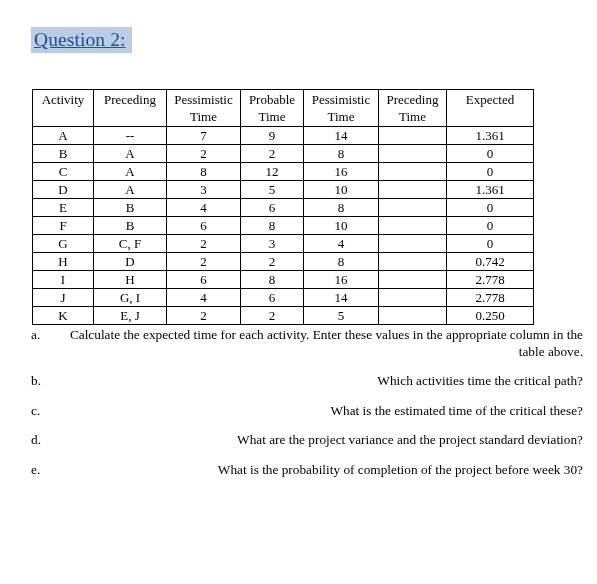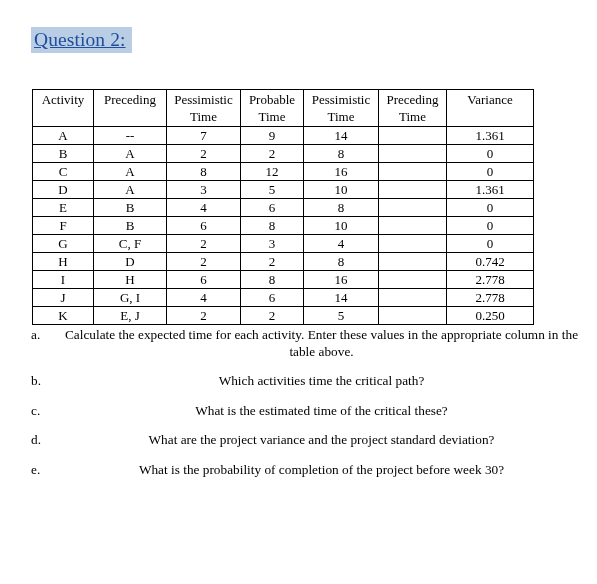--- a/index.html
+++ b/index.html
@@ -112,21 +112,21 @@
   .q-item:last-child { margin-bottom: 0; }
   .q-marker {
     position: absolute;
     left: 0;
     top: 0;
     width: 20px;
     text-align: left;
   }
   .q-text {
     display: block;
-    text-align: center;
+    text-align: right;
   }
 </style>
 </head>
 <body>
 
 <div class="page">
 
   <div class="question-heading">
     <span class="question-heading-text">Question 2:</span>
   </div>
@@ -162,21 +162,21 @@
         </th>
         <th>
           <span class="hdr-wrap">Pessimistic</span>
           <span class="hdr-wrap">Time</span>
         </th>
         <th>
           <span class="hdr-wrap">Preceding</span>
           <span class="hdr-wrap">Time</span>
         </th>
         <th>
-          <span class="hdr-wrap">Variance</span>
+          <span class="hdr-wrap">Expected</span>
           <span class="hdr-wrap"></span>
         </th>
       </tr>
     </thead>
     <tbody>
       <tr>
         <td>A</td>
         <td>--</td>
         <td>7</td>
         <td>9</td>

